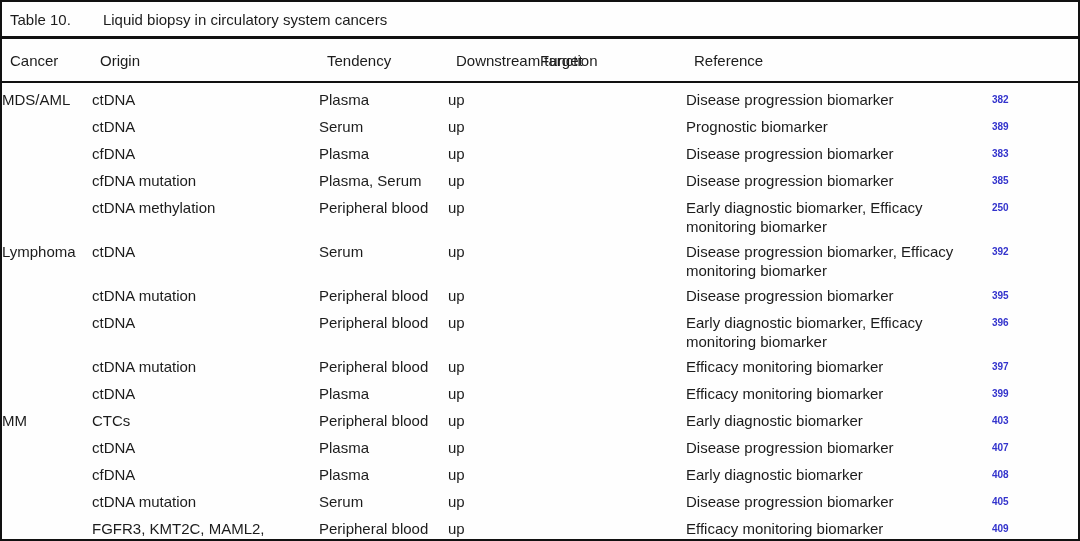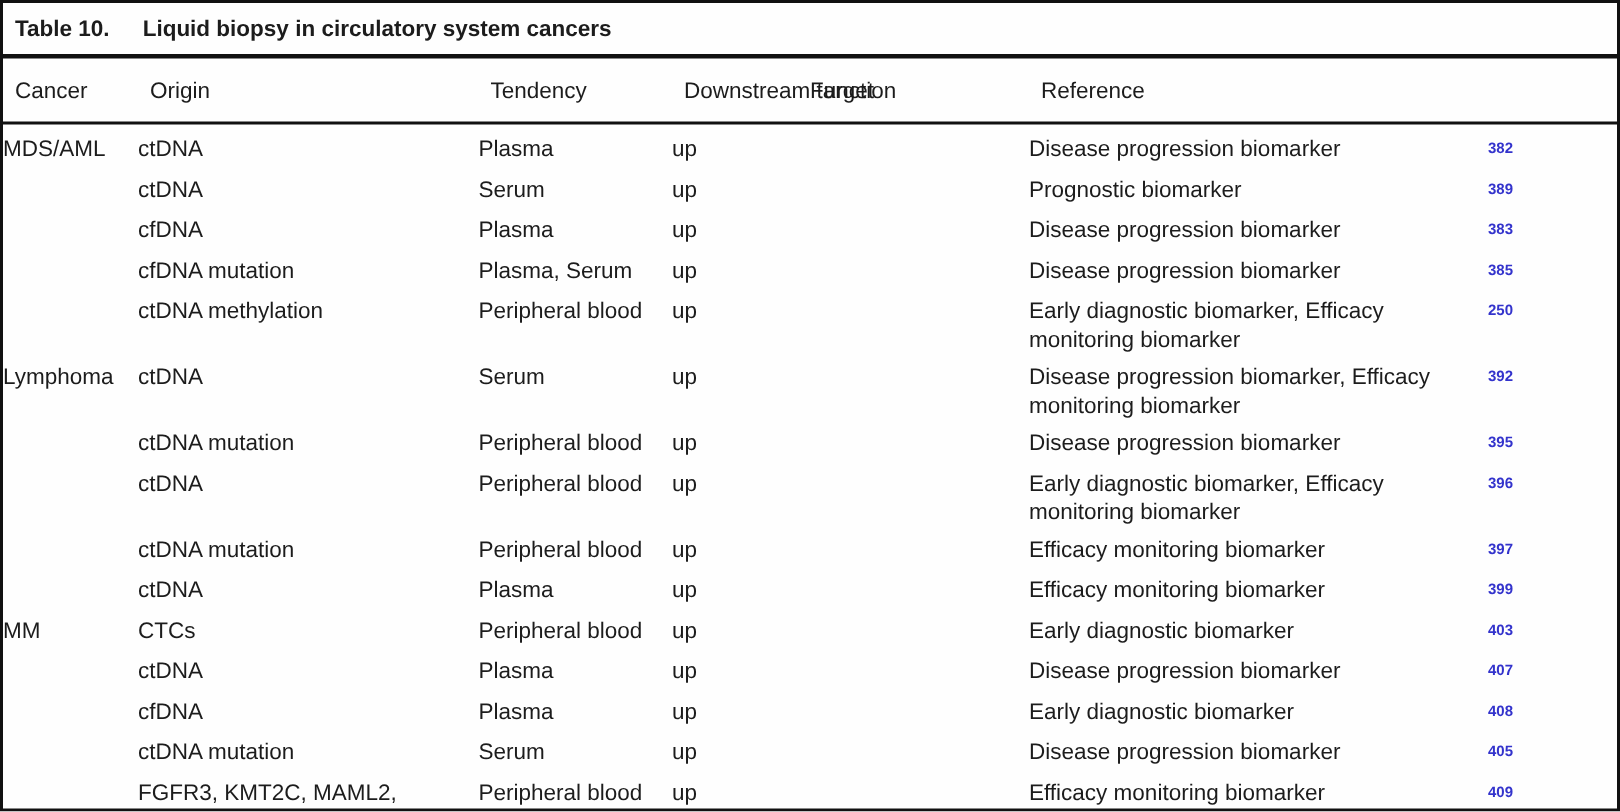--- a/index.html
+++ b/index.html
@@ -18,25 +18,25 @@
   }
   .title-row {
     height: 37px;
     display: flex;
     align-items: center;
     padding: 0 8px;
     border-bottom: 3px solid #111111;
     font-size: 15px;
   }
   .table-label {
-    font-weight: 700;
-    margin-right: 22px;
+    font-weight: 400;
+    margin-right: 32px;
     white-space: nowrap;
   }
-  .table-caption { white-space: nowrap; font-weight: bold; }
+  .table-caption { white-space: nowrap; }
 
   .grid-cols {
     display: grid;
     grid-template-columns: 90px 227px 129px 84px 154px 306px auto;
     padding: 0 8px;
   }
   .header-row {
     height: 44px;
     align-items: center;
     border-bottom: 2px solid #111111;

